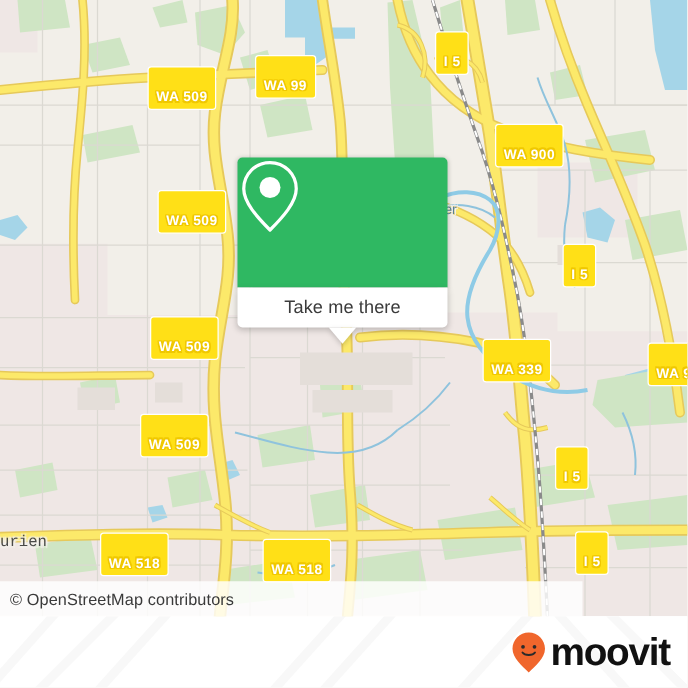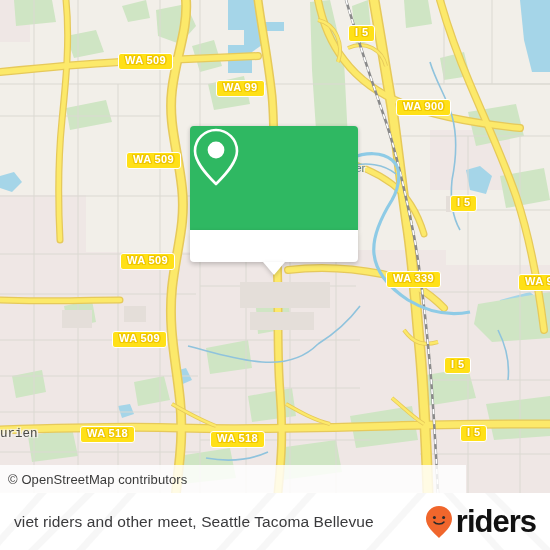--- a/index.html
+++ b/index.html
@@ -18,21 +18,21 @@
   
   .shield{
     position:absolute;
     background:#ffe017;
     border:1.6px solid #ffffff;
     border-radius:3px;
     color:#ffffff;
     font-size:11px;
     font-weight:bold;
     letter-spacing:.4px;
-    padding:1px 6px 3px 6px;
+    padding:19px 6px 3px 6px;
     line-height:11px;
     white-space:nowrap;
     box-sizing:border-box;
     text-shadow:
        -1.1px -1.1px 0 #f0c800, 1.1px -1.1px 0 #f0c800,
        -1.1px  1.1px 0 #f0c800, 1.1px  1.1px 0 #f0c800,
        -1.1px 0 0 #f0c800, 1.1px 0 0 #f0c800,
         0 -1.1px 0 #f0c800, 0 1.1px 0 #f0c800;
   }
   .placelabel{
@@ -288,21 +288,21 @@
           <rect x="250" y="312" width="64" height="18"></rect>
           <rect x="62" y="310" width="30" height="18"></rect>
           <rect x="124" y="306" width="22" height="16"></rect>
           <rect x="446" y="196" width="26" height="16"></rect>
         </g>
       </g>
     </svg>
 
     <div id="shields">
         <div class="shield" style="left: 118px; top: 53px;">WA 509</div>
-        <div class="shield" style="left: 216px; top: 44px; margin-top: 36px;">WA 99</div>
+        <div class="shield" style="left: 204px; top: 44px;">WA 99</div>
         <div class="shield" style="left: 348px; top: 25px;">I 5</div>
         <div class="shield" style="left: 396px; top: 99px;">WA 900</div>
         <div class="shield" style="left: 126px; top: 152px;">WA 509</div>
         <div class="shield" style="left: 450px; top: 195px;">I 5</div>
         <div class="shield" style="left: 120px; top: 253px;">WA 509</div>
         <div class="shield" style="left: 386px; top: 271px;">WA 339</div>
         <div class="shield" style="left: 518px; top: 274px;">WA 900</div>
         <div class="shield" style="left: 112px; top: 331px;">WA 509</div>
         <div class="shield" style="left: 444px; top: 357px;">I 5</div>
         <div class="shield" style="left: 80px; top: 426px;">WA 518</div>
@@ -317,20 +317,21 @@
       </div>
 
     <div class="popup">
       <div class="popup-body">
         <svg width="52" height="62" viewBox="0 0 52 62">
           <path d="M26 4 C14.4 4 5 13.4 5 25 C5 36 16 48 26 58 C36 48 47 36 47 25 C47 13.4 37.6 4 26 4 Z" fill="none" stroke="#ffffff" stroke-width="2.6" stroke-linejoin="round"></path>
           <circle cx="26" cy="24" r="8.4" fill="#ffffff"></circle>
         </svg>
       </div>
       <div class="popup-foot">
+        <span>Take me there</span>
         <div class="popup-tail"></div>
       </div>
     </div>
 
     <div class="attrib">
       <span>© OpenStreetMap contributors</span>
     </div>
   </div>
 
   <div class="footer">
@@ -340,26 +341,25 @@
           <path d="M20 70 L110 -20"></path>
         <path d="M60 80 L150 -20"></path>
           <path d="M560 70 L470 -20"></path>
         <path d="M520 80 L430 -20"></path>
           <path d="M200 80 L290 -20"></path>
         <path d="M240 80 L330 -20"></path>
           <path d="M350 80 L440 -20"></path>
       </g>
     </svg>
 
-    <div class="footer-caption">viet riders and other meet, Seattle Tacoma Bellevue</div>
 
     <div class="brand">
       <svg width="30" height="34" viewBox="0 0 30 34">
         <path d="M15 1 C7.8 1 2 6.8 2 14 C2 21.6 10 28 15 33 C20 28 28 21.6 28 14 C28 6.8 22.2 1 15 1 Z" fill="#f0662c"></path>
         <circle cx="10.4" cy="12.4" r="1.5" fill="#2a2a2a"></circle>
         <circle cx="19.6" cy="12.4" r="1.5" fill="#2a2a2a"></circle>
         <path d="M10 17 C11.8 19.6 18.2 19.6 20 17" stroke="#2a2a2a" stroke-width="1.5" fill="none" stroke-linecap="round"></path>
       </svg>
-      <span class="brand-word">riders</span>
+      <span class="brand-word">moovit</span>
     </div>
   </div>
 
 </div>
 
 </body></html>

